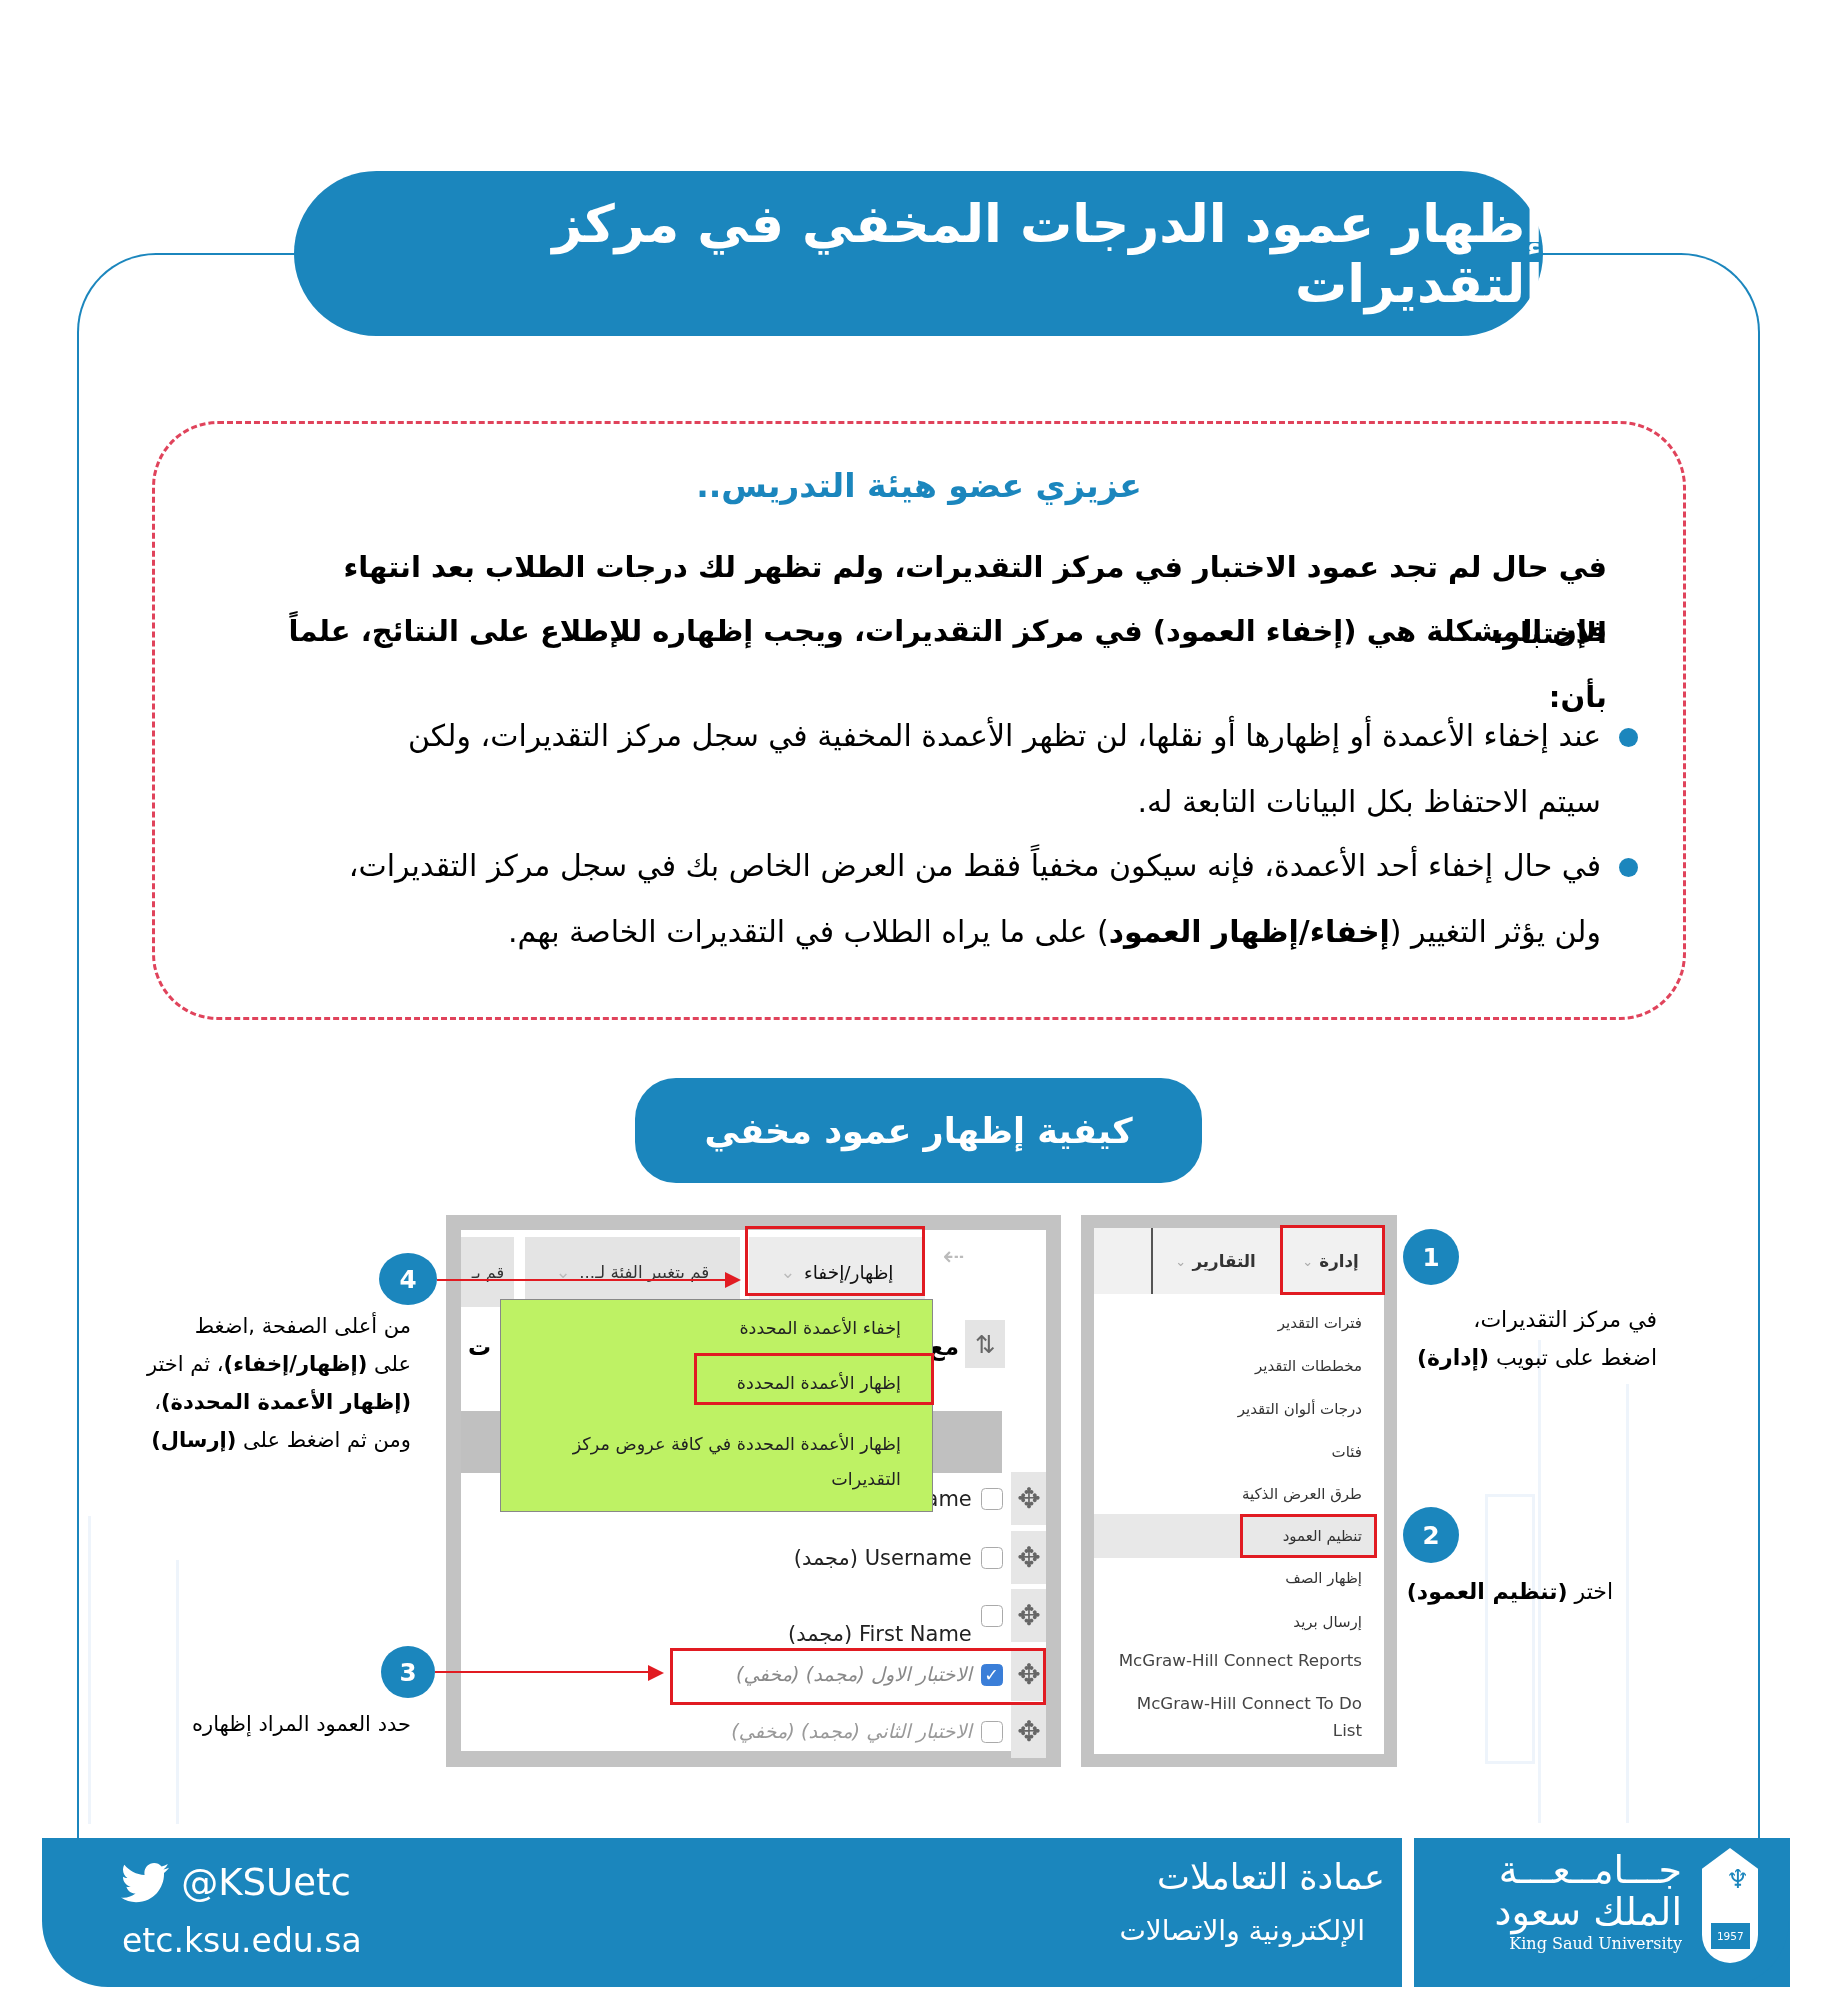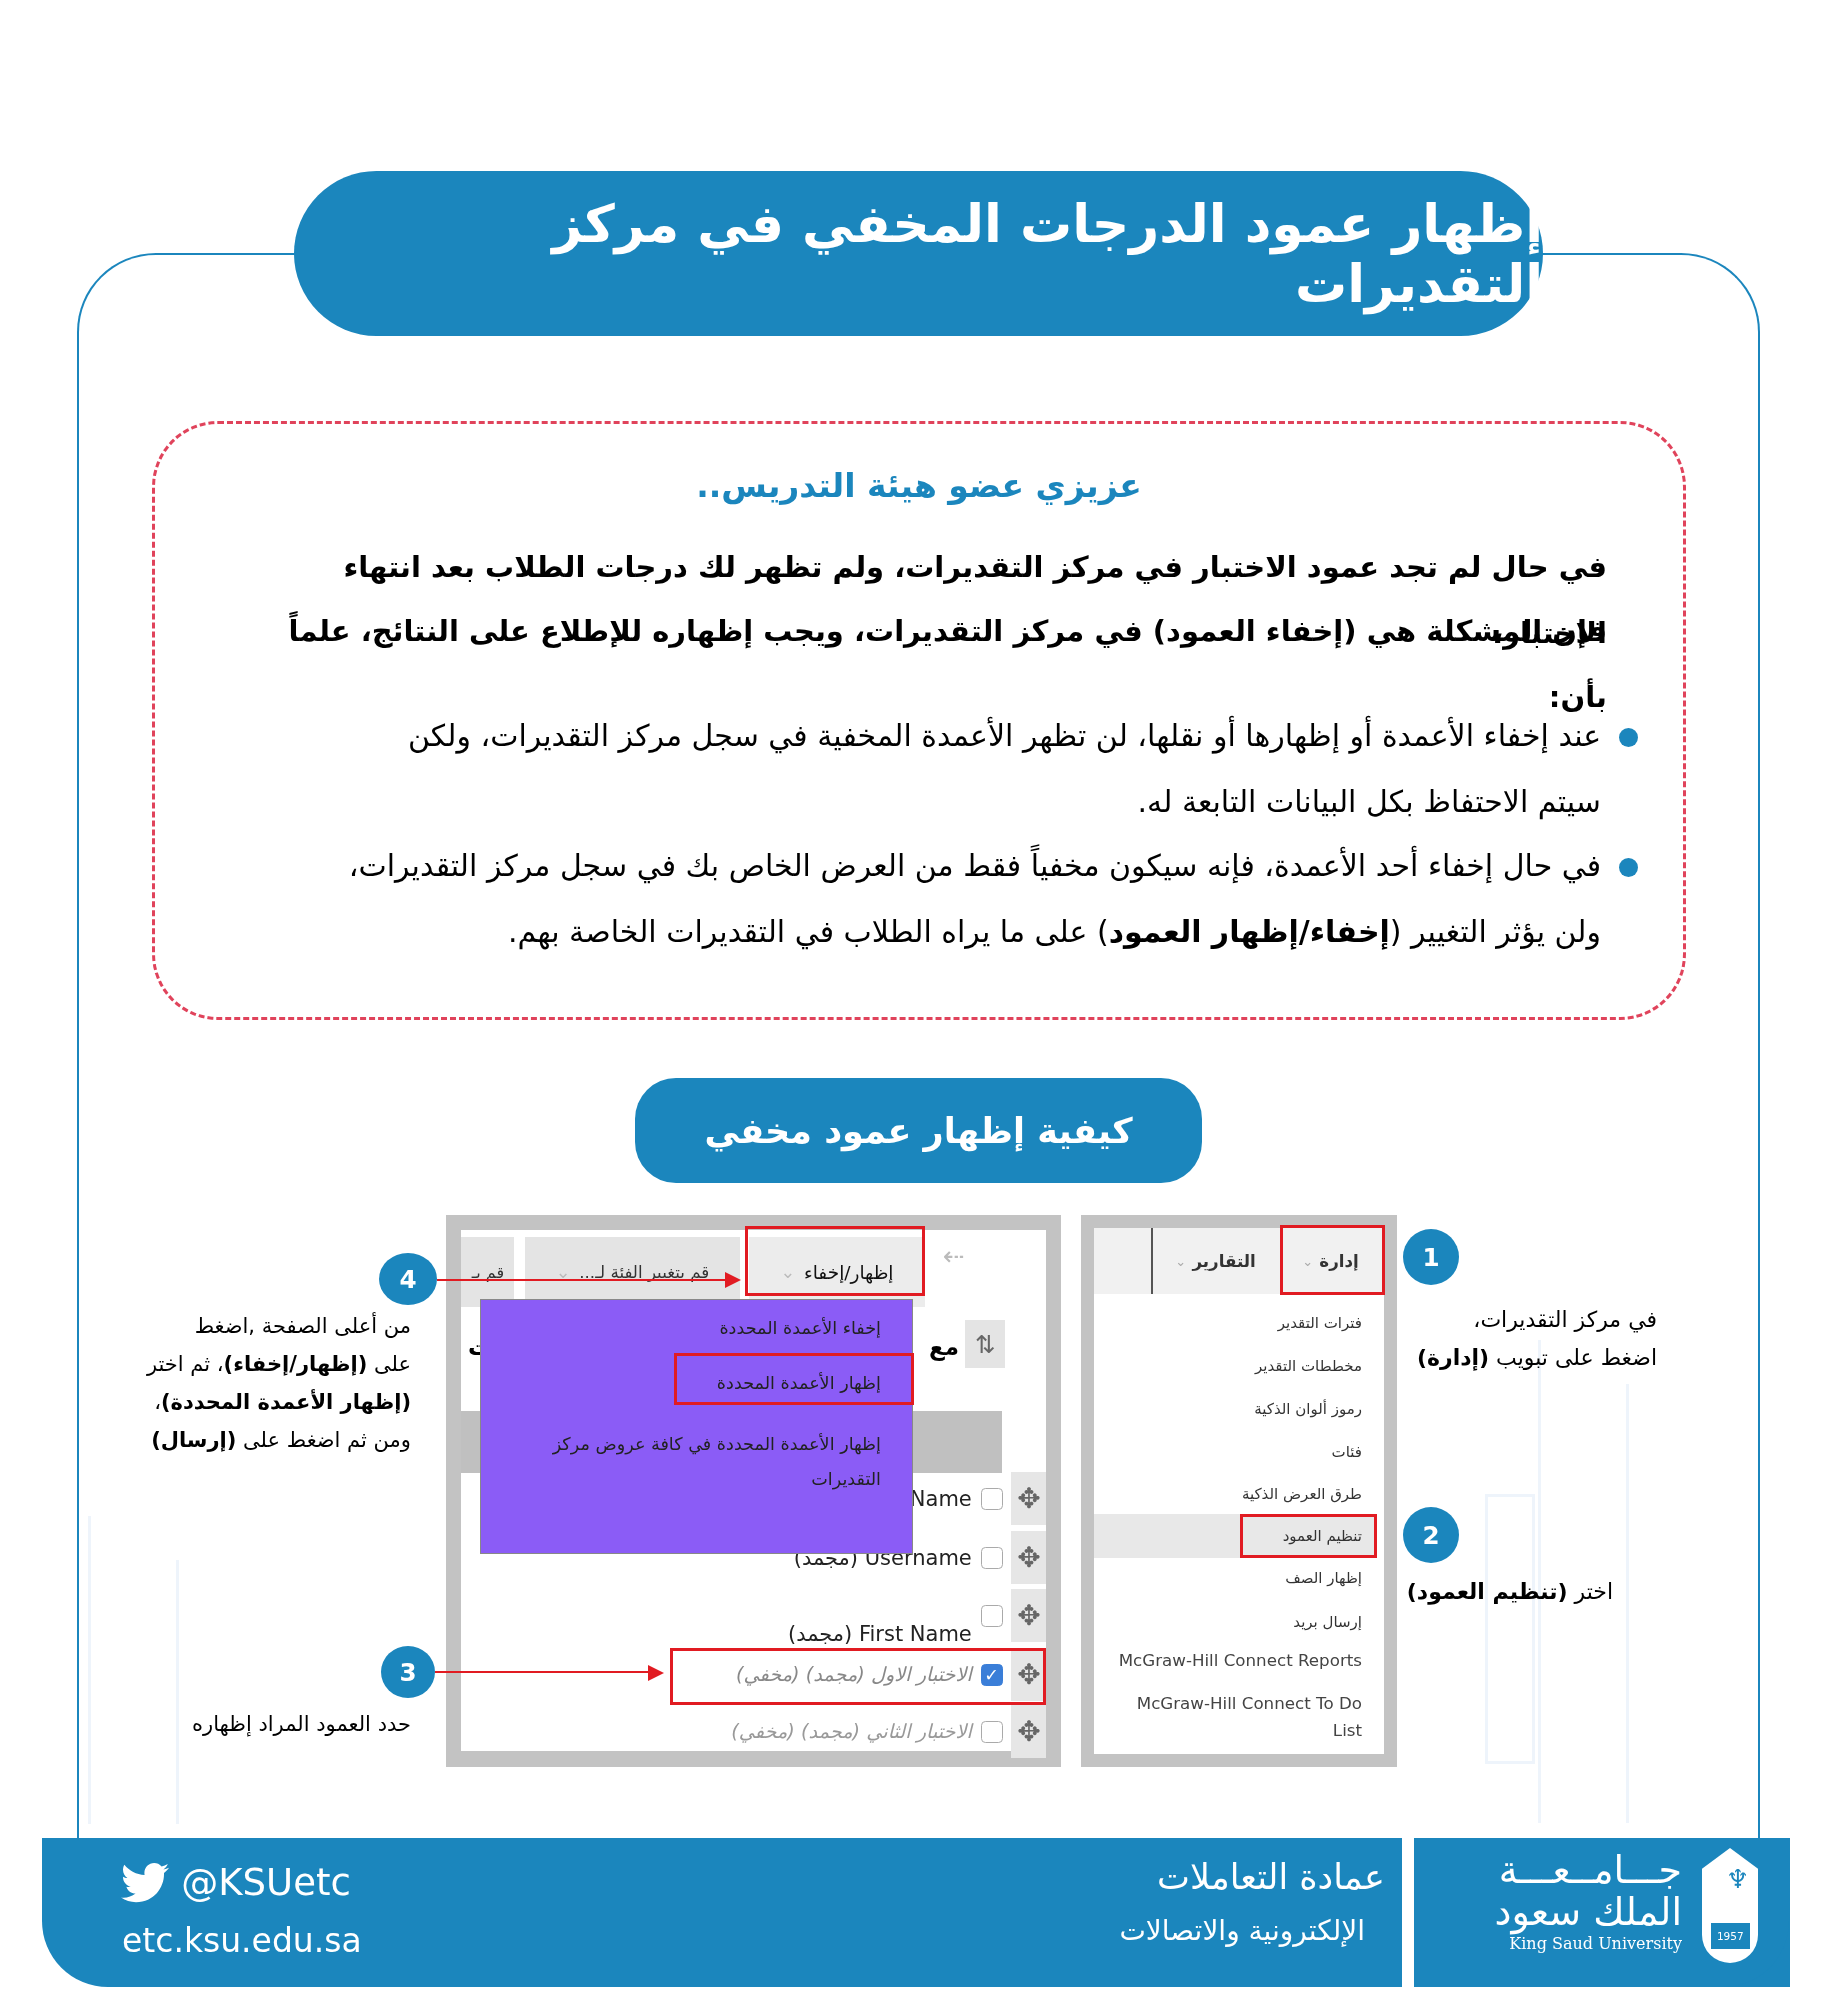--- a/index.html
+++ b/index.html
@@ -111,21 +111,21 @@
     <span class="cb checked">✓</span>
     <span class="move">✥</span>
   </div>
   <div class="redbox" style="left:224px;top:433px;width:376px;height:57px;"></div>
   <div class="row" style="left:15.4px;top:490px;width:585px;height:53px;justify-content:flex-end;gap:8.8px;">
     <span class="menu-text" style="font-size:19.3px;color:#999;font-style:italic;">الاختبار الثاني (مجمد) (مخفي)</span>
     <span class="cb"></span>
     <span class="move">✥</span>
   </div>
 
-  <div class="abs" style="left:34px;top:84px;width:433px;height:255px;background:#8b5cf6;border:1.8px solid #888;box-sizing:border-box;">
+  <div class="abs" style="left:54px;top:84px;width:433px;height:213px;background:#bef264;border:1.8px solid #888;box-sizing:border-box;">
     <div class="abs menu-text" style="right:31px;top:17.6px;font-size:17.6px;color:#222;">إخفاء الأعمدة المحددة</div>
     <div class="abs menu-text" style="right:31px;top:73px;font-size:17.6px;color:#222;">إظهار الأعمدة المحددة</div>
     <div class="redbox" style="right:-1.8px;top:53px;width:240px;height:52px;"></div>
     <div class="abs menu-text" style="right:31px;top:127px;width:343px;font-size:17.6px;color:#222;line-height:35px;text-align:right;">إظهار الأعمدة المحددة في كافة عروض مركز التقديرات</div>
   </div>
 </div>
 
 <div class="abs shot" style="left:1081px;top:1215px;width:316px;height:552px;">
   <div class="shot-inner" style="left:13px;top:13px;width:290px;height:526px;background:#fff;"></div>
   <div class="abs" style="left:13px;top:13px;width:290px;height:66px;background:#f1f1f1;"></div>
@@ -135,21 +135,21 @@
     <span class="menu-text" style="font-size:16.7px;font-weight:bold;color:#333;">التقارير</span>
   </div>
   <div class="abs" style="left:200px;top:13px;width:99px;height:66px;display:flex;align-items:center;justify-content:center;gap:6.2px;">
     <span style="color:#aaa;font-size:13px;">⌄</span>
     <span class="menu-text" style="font-size:16.7px;font-weight:bold;color:#333;">إدارة</span>
   </div>
   <div class="redbox" style="left:199px;top:9.7px;width:105px;height:70px;"></div>
 
   <div class="abs menu-text" style="right:35px;top:99px;font-size:15px;">فترات التقدير</div>
   <div class="abs menu-text" style="right:35px;top:142px;font-size:15px;">مخططات التقدير</div>
-  <div class="abs menu-text" style="right:35px;top:185px;font-size:15px;">رموز ألوان الذكية</div>
+  <div class="abs menu-text" style="right:35px;top:185px;font-size:15px;">درجات ألوان التقدير</div>
   <div class="abs menu-text" style="right:35px;top:228px;font-size:15px;">فئات</div>
   <div class="abs menu-text" style="right:35px;top:270px;font-size:15px;">طرق العرض الذكية</div>
   <div class="abs" style="left:13px;top:299px;width:281px;height:44px;background:#e8e8e8;"></div>
   <div class="abs menu-text" style="right:35px;top:312px;font-size:15px;">تنظيم العمود</div>
   <div class="redbox" style="left:159px;top:299px;width:137px;height:44px;"></div>
   <div class="abs menu-text" style="right:35px;top:354px;font-size:15px;">إظهار الصف</div>
   <div class="abs menu-text" style="right:35px;top:398px;font-size:15px;">إرسال بريد</div>
   <div class="abs" style="right:35px;top:435px;font-size:16.7px;color:#444;font-family:'DejaVu Sans',sans-serif;">McGraw-Hill Connect Reports</div>
   <div class="abs" style="right:35px;top:475px;width:246px;font-size:16.7px;color:#444;text-align:right;line-height:27px;font-family:'DejaVu Sans',sans-serif;">McGraw-Hill Connect To Do List</div>
 </div>

